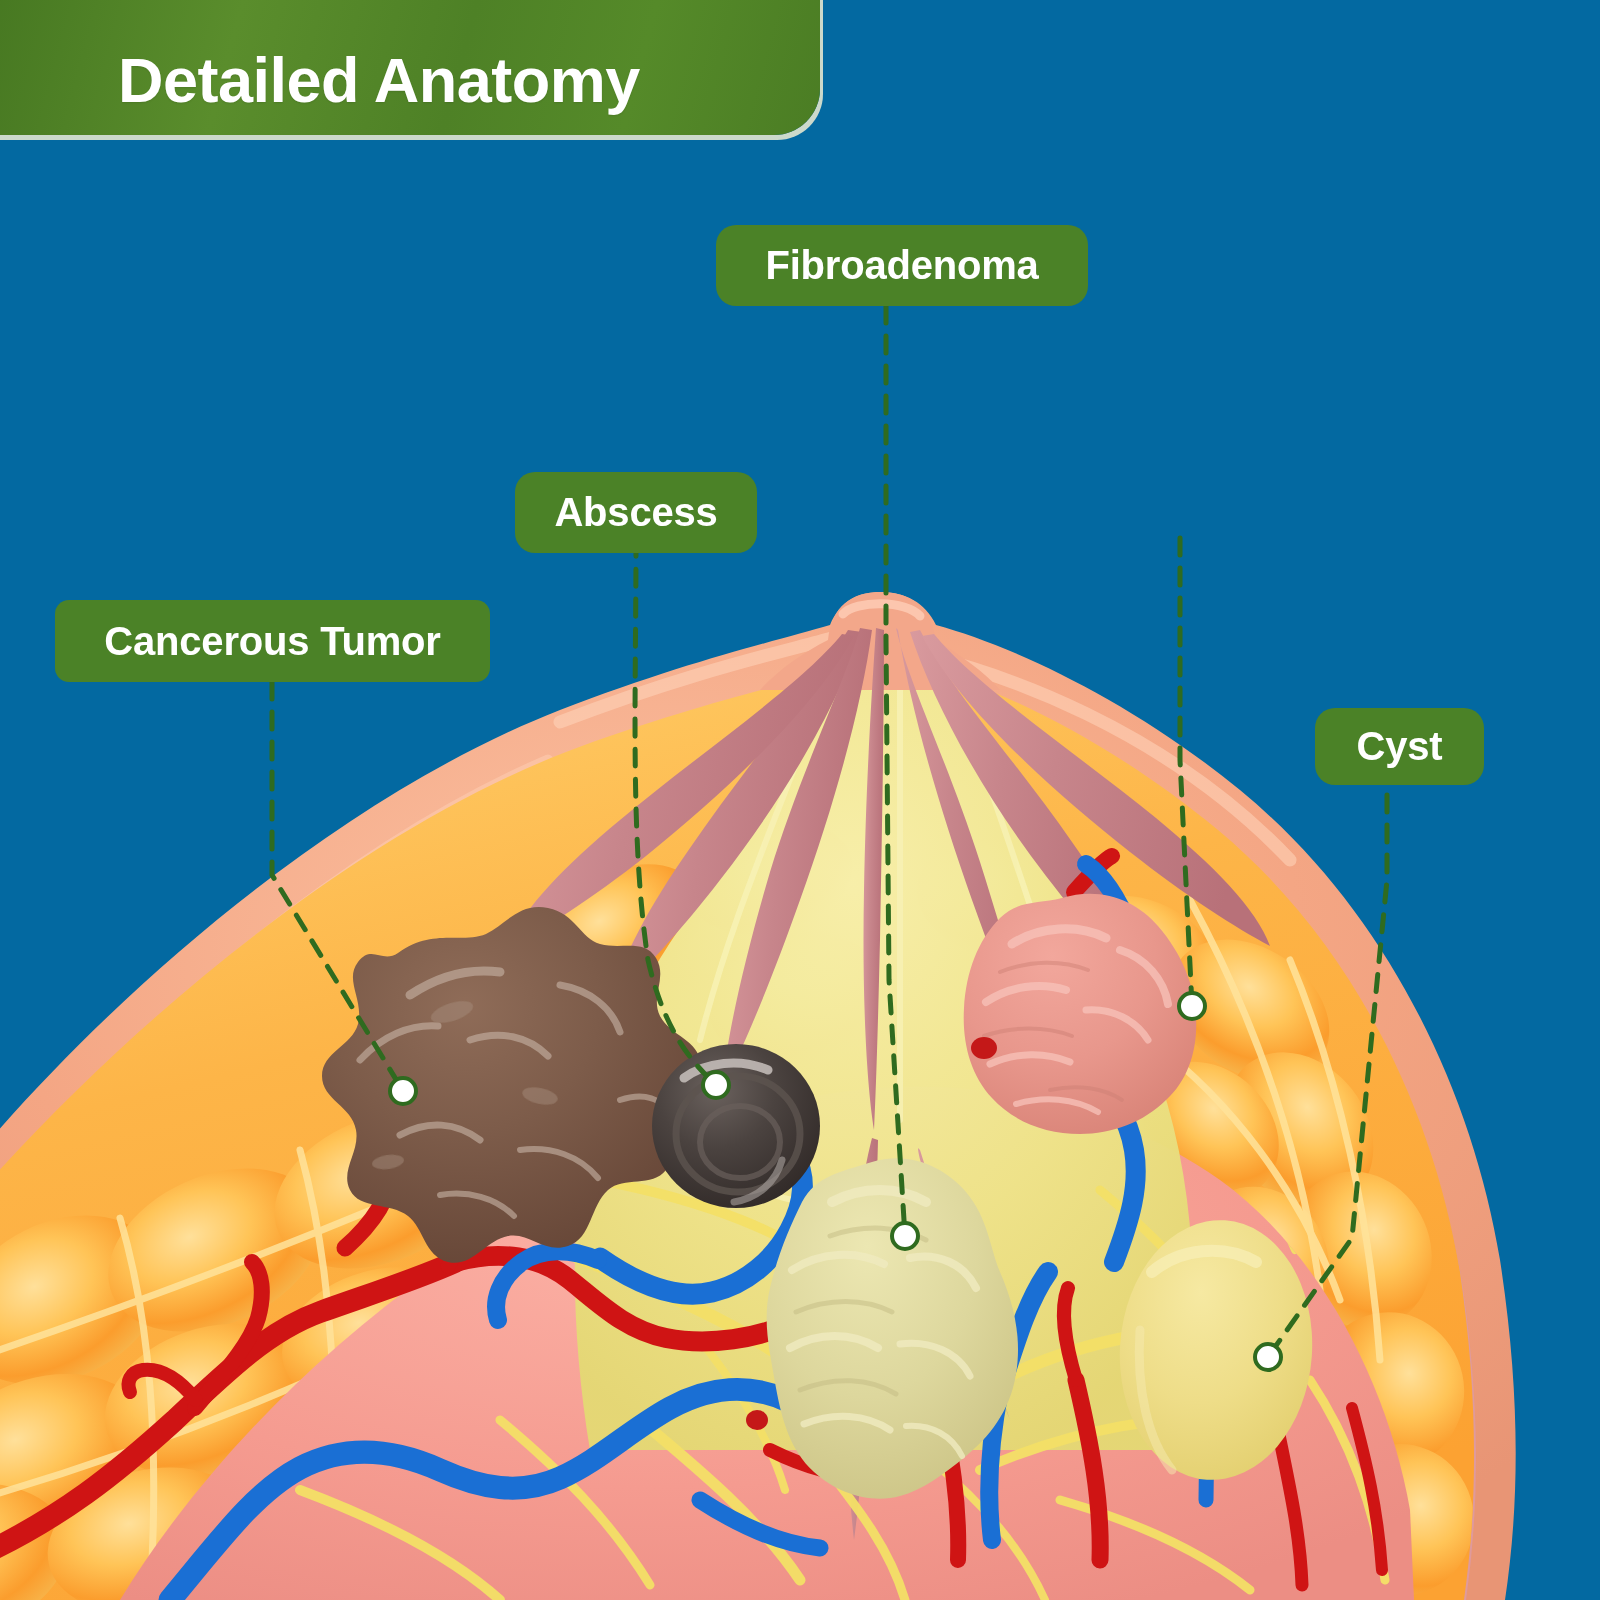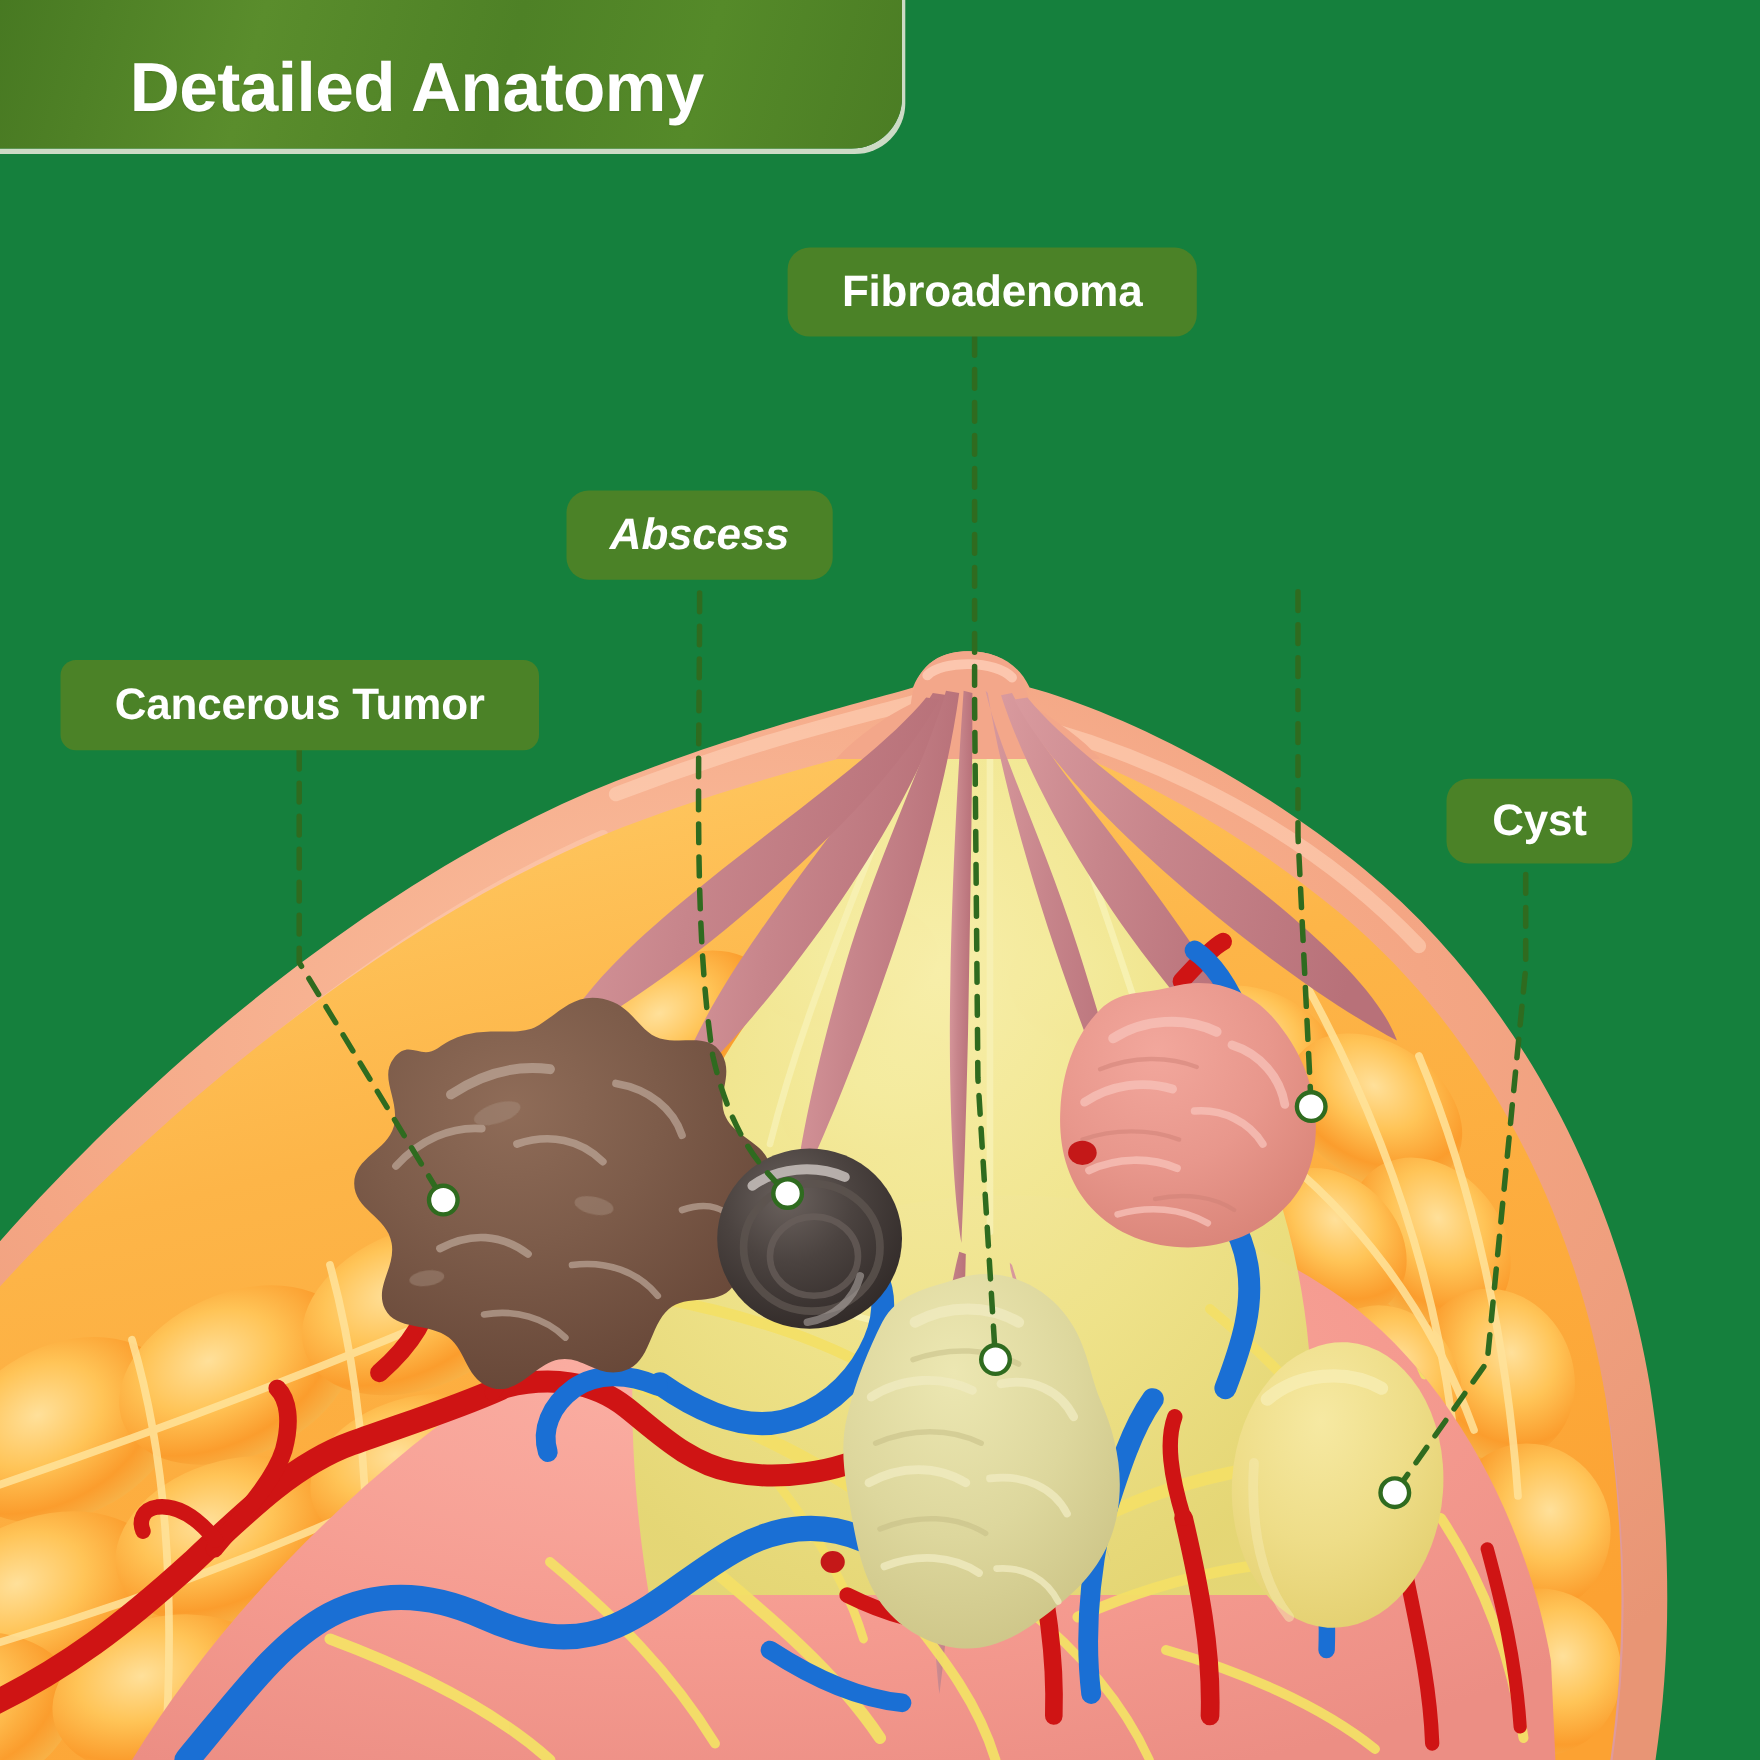--- a/index.html
+++ b/index.html
@@ -5,21 +5,21 @@
   html, body {
     margin: 0; padding: 0;
     width: 1600px; height: 1600px;
     background: #ffffff;
     font-family: "Liberation Sans", sans-serif;
     overflow: hidden;
   }
   #stage {
     position: relative;
     width: 1600px; height: 1600px;
-    background: #15803d;
+    background: #0369a1;
     overflow: hidden;
   }
   #anatomy-svg, #overlay-svg {
     position: absolute; left: 0; top: 0;
     width: 1600px; height: 1600px;
   }
   #overlay-svg { pointer-events: none; }
 
   
   #header-banner {
@@ -436,17 +436,17 @@
         <circle cx="905" cy="1236" r="13" fill="#ffffff" stroke="#2f6b1f" stroke-width="4"></circle>
         <circle cx="1192" cy="1006" r="13" fill="#ffffff" stroke="#2f6b1f" stroke-width="4"></circle>
         <circle cx="1268" cy="1357" r="13" fill="#ffffff" stroke="#2f6b1f" stroke-width="4"></circle>
       </g>
   </svg>
 
   <div id="header-banner"></div>
   <div id="header-title">Detailed Anatomy</div>
 
   <div class="pill" id="pill-0" style="left: 55px; top: 600px; width: 435px; height: 82px; background: rgb(75, 130, 39); border-radius: 14px;">Cancerous Tumor</div>
-  <div class="pill" id="pill-1" style="left: 515px; top: 446px; width: 242px; height: 81px; background: rgb(75, 130, 39); font-style: italic;">Abscess</div>
+  <div class="pill" id="pill-1" style="left: 515px; top: 472px; width: 242px; height: 81px; background: rgb(75, 130, 39);">Abscess</div>
   <div class="pill" id="pill-2" style="left: 716px; top: 225px; width: 372px; height: 81px; background: rgb(75, 130, 39);">Fibroadenoma</div>
   <div class="pill" id="pill-4" style="left: 1315px; top: 688px; width: 169px; height: 77px; background: rgb(75, 130, 39); margin-top: 20px;">Cyst</div>
 
 </div>
 
 </body></html>

